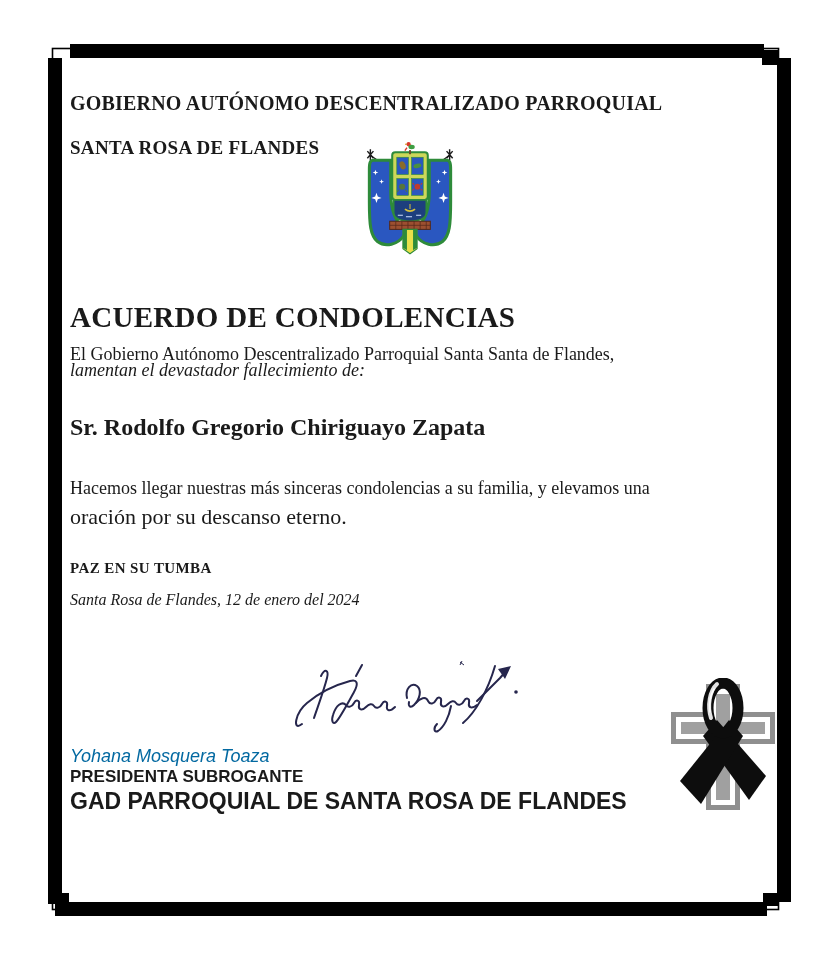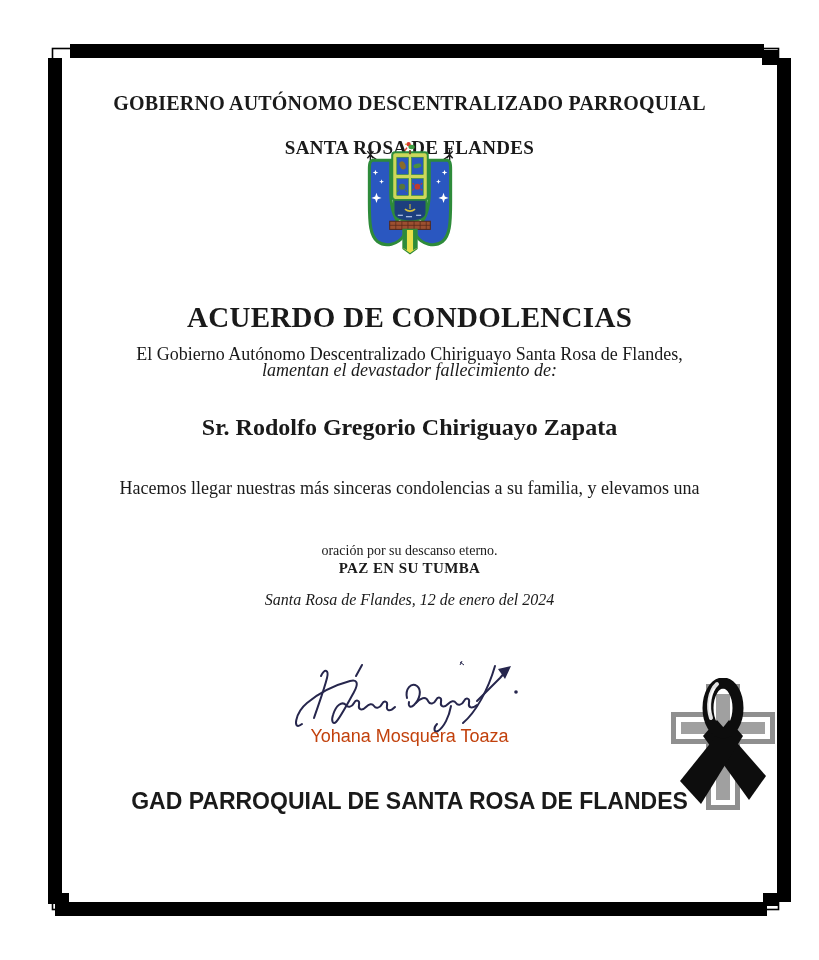--- a/index.html
+++ b/index.html
@@ -7,37 +7,37 @@
     position: relative;
     width: 819px;
     height: 960px;
     margin: 0 auto;
     background: #ffffff;
     font-family: "Liberation Serif", serif;
     color: #1a1a1a;
     overflow: hidden;
   }
   .layer { position: absolute; left: 0; top: 0; }
-  .txt { position: absolute; left: 70px; right: 70px; text-align: center; line-height: 1.15; }
+  .txt { position: absolute; left: 70px; right: 70px; line-height: 1.15; }
   .serif-b { font-family: "Liberation Serif", serif; font-weight: bold; }
   .serif-r { font-family: "Liberation Serif", serif; font-weight: normal; }
   .sans-r  { font-family: "Liberation Sans", sans-serif; font-weight: normal; }
   .sans-b  { font-family: "Liberation Sans", sans-serif; font-weight: bold; }
 
   .header-line1 { top: 92px;  font-size: 20px; letter-spacing: 0.2px; }
   .header-line2 { top: 117px; font-size: 19px; letter-spacing: 0.3px; margin-top: 20px; }
   .doc-title    { top: 301px; font-size: 29px; letter-spacing: 0.3px; }
   .intro-l1     { top: 344px; font-size: 18px; }
   .intro-l2     { top: 360px; font-size: 18px; font-style: italic; }
   .deceased     { top: 414px; font-size: 24px; }
   .cond-l1      { top: 478px; font-size: 18px; }
-  .cond-l2      { top: 504px; font-size: 14px; margin-top: 39px; }
+  .cond-l2      { top: 504px; font-size: 22px; }
   .closing      { top: 560px; font-size: 15px; letter-spacing: 0.4px; }
   .dateline     { top: 591px; font-size: 16px; font-style: italic; }
-  .signer-name  { top: 726px; font-size: 18px; color: #c2410c; }
+  .signer-name  { top: 746px; font-size: 18px; color: #0369a1; font-style: italic; }
   .signer-title { top: 767px; font-size: 17px; }
   .signer-org   { top: 788px; font-size: 23px; }
 
   .emblem-wrap    { position: absolute; top: 141px; left: 50%; transform: translateX(-50%); }
   .signature-wrap { position: absolute; top: 656px; left: 50%; transform: translateX(-50%); }
   .ribbon-wrap    { position: absolute; top: 678px; left: 652px; }
 </style>
 </head>
 <body>
 
@@ -108,21 +108,21 @@
 
       <rect x="47" y="9" width="2" height="4" fill="#6b4a2a"></rect>
       <circle cx="46.6" cy="3.2" r="2.1" fill="#d93b2b"></circle>
       <ellipse cx="49.6" cy="6" rx="3.1" ry="2.2" fill="#3f9e42"></ellipse>
       <path d="M 45,6.5 L 43,9.5" stroke="#d93b2b" stroke-width="1.4"></path>
       <path d="M 44.6,2.8 L 43.2,3.4" stroke="#d8a62a" stroke-width="1.2"></path>
     </svg>
   </div>
 
   <div class="txt serif-b doc-title">ACUERDO DE CONDOLENCIAS</div>
-  <div class="txt serif-r intro-l1">El Gobierno Autónomo Descentralizado Chiriguayo Santa Rosa de Flandes,</div>
+  <div class="txt serif-r intro-l1">El Gobierno Autónomo Descentralizado Parroquial Santa Santa de Flandes,</div>
   <div class="txt serif-r intro-l2">lamentan el devastador fallecimiento de:</div>
   <div class="txt serif-r cond-l1">Hacemos llegar nuestras más sinceras condolencias a su familia, y elevamos una</div>
   <div class="txt serif-b deceased">Sr. Rodolfo Gregorio Chiriguayo Zapata</div>
   <div class="txt serif-r cond-l2">oración por su descanso eterno.</div>
   <div class="txt serif-b closing">PAZ EN SU TUMBA</div>
   <div class="txt serif-r dateline">Santa Rosa de Flandes, 12 de enero del 2024</div>
 
   <div class="signature-wrap">
     <svg width="240" height="90" viewBox="0 0 240 90" aria-hidden="true">
       <g fill="none" stroke="#26264d" stroke-width="2" stroke-linecap="round" stroke-linejoin="round">
@@ -135,20 +135,21 @@
         <path d="M 187,45 C 194,38 202,30 210,22 L 217,14"></path>
         <path d="M 205,10 C 198,34 186,56 173,67"></path>
       </g>
       <path d="M 208,13 L 221,10 L 215,23 Z" fill="#26264d"></path>
       <circle cx="226" cy="36" r="1.8" fill="#26264d"></circle>
       <path d="M 170,6 l 4,3 m -2,-4 l -2,4" stroke="#26264d" stroke-width="1" fill="none"></path>
     </svg>
   </div>
 
   <div class="txt sans-r signer-name">Yohana Mosquera Toaza</div>
+  <div class="txt sans-b signer-title">PRESIDENTA SUBROGANTE</div>
   <div class="txt sans-b signer-org">GAD PARROQUIAL DE SANTA ROSA DE FLANDES</div>
 
   <div class="ribbon-wrap">
     <svg width="132" height="140" viewBox="0 0 130 140" aria-hidden="true">
 
       <path d="M 53,6 H 87 V 34 H 122 V 66 H 87 V 132 H 53 V 66 H 18 V 34 H 53 Z" fill="#8f8f8f"></path>
       <path d="M 58,11 H 82 V 39 H 117 V 61 H 82 V 127 H 58 V 61 H 23 V 39 H 58 Z" fill="#ffffff"></path>
       <path d="M 63,16 H 77 V 44 H 112 V 56 H 77 V 122 H 63 V 56 H 28 V 44 H 63 Z" fill="#a0a0a0"></path>
       <circle cx="60" cy="12" r="2" fill="#7a7a7a"></circle>
       <circle cx="80" cy="12" r="2" fill="#7a7a7a"></circle>

